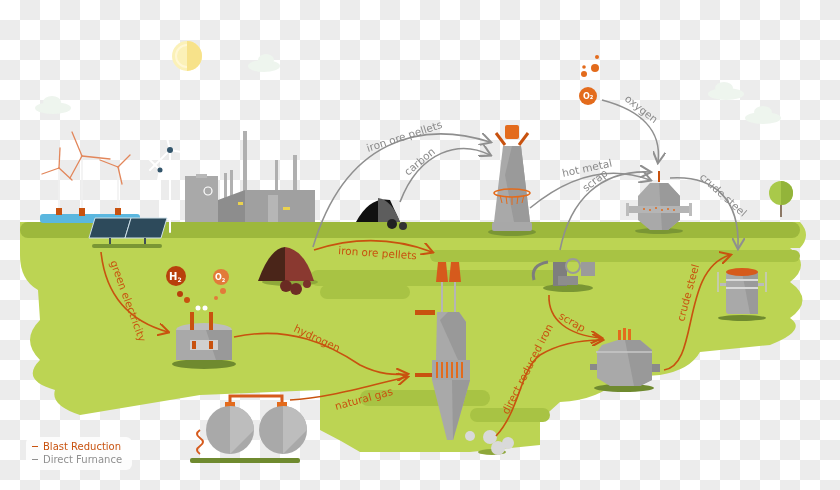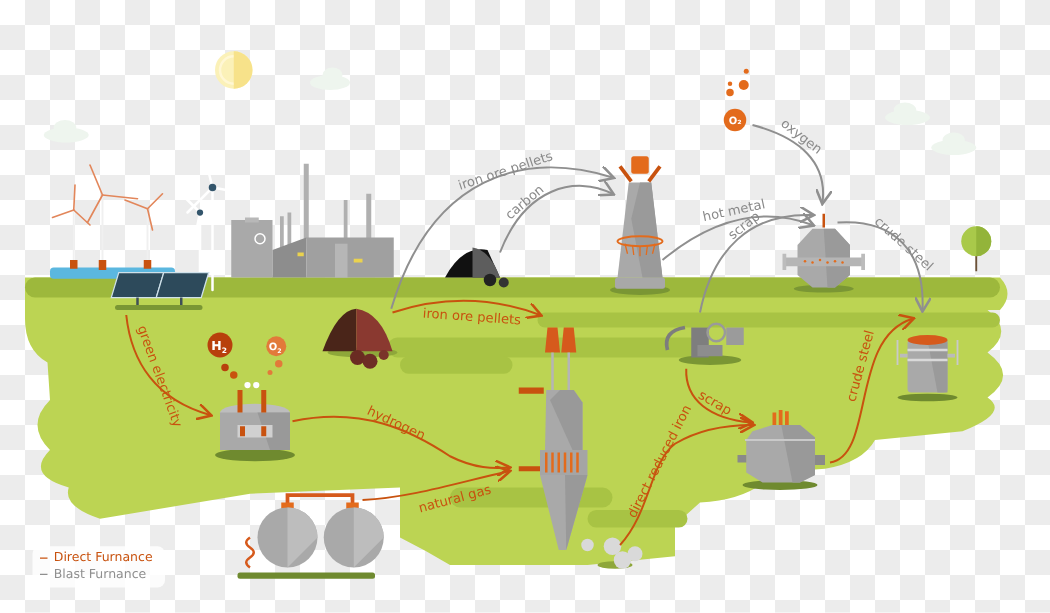--- a/index.html
+++ b/index.html
@@ -320,19 +320,19 @@
   <text class="lbl-orange" transform="translate(293,331) rotate(25)">hydrogen</text>
   <text class="lbl-orange" transform="translate(336,410) rotate(-15)">natural gas</text>
   <text class="lbl-orange" transform="translate(508,415) rotate(-63)">direct reduced iron</text>
   <text class="lbl-orange" transform="translate(558,318) rotate(30)">scrap</text>
   <text class="lbl-orange" transform="translate(684,322) rotate(-75)">crude steel</text>
 </svg>
 
 <div class="legend">
   <div class="legend-row">
     <span class="legend-dash" style="background:#c8520f"></span>
-    <span style="color:#c8520f">Direct Furnance</span>
+    <span style="color:#c8520f">Blast Reduction</span>
   </div>
   <div class="legend-row">
     <span class="legend-dash" style="background:#8f8f8f"></span>
-    <span style="color:#8f8f8f">Blast Furnance</span>
+    <span style="color:#8f8f8f">Direct Furnance</span>
   </div>
 </div>
 
 </body></html>

